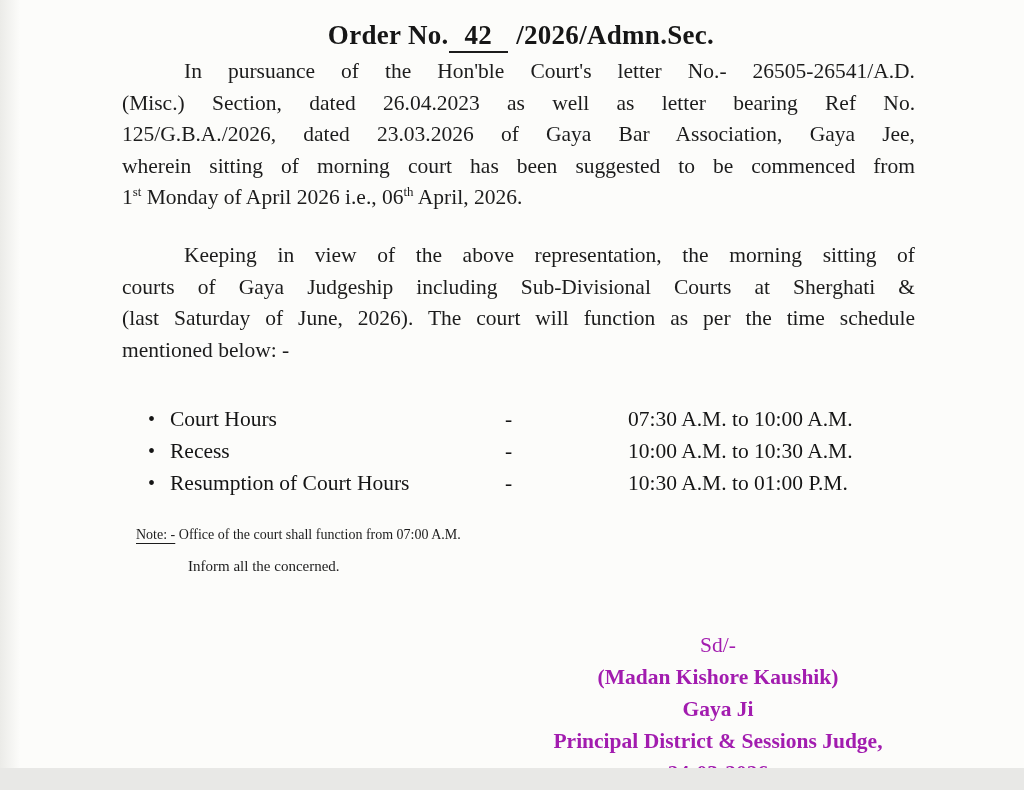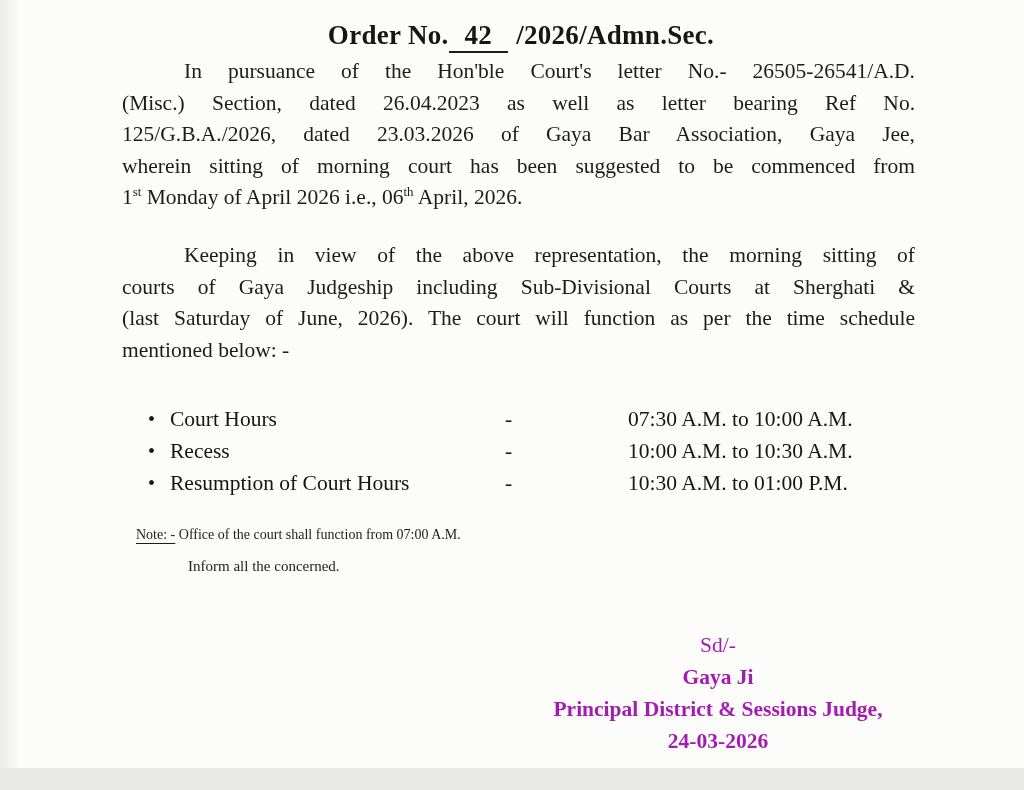--- a/index.html
+++ b/index.html
@@ -174,20 +174,21 @@
   </div>
 
   <div class="note">
     <span class="note-label">Note: -</span><span> Office of the court shall function from 07:00 A.M.</span>
   </div>
 
   <div class="closing">Inform all the concerned.</div>
 
   <div class="signature">
     <div class="sd">Sd/-</div>
+    <div class="bold-line">(Madan Kishore Kaushik)</div>
     <div class="bold-line">Gaya Ji</div>
     <div class="bold-line">Principal District &amp; Sessions Judge,</div>
     <div class="bold-line">24-03-2026</div>
   </div>
 
   <div class="speck s1"></div>
   <div class="speck s2"></div>
   <div class="speck s3"></div>
 
 </div>

